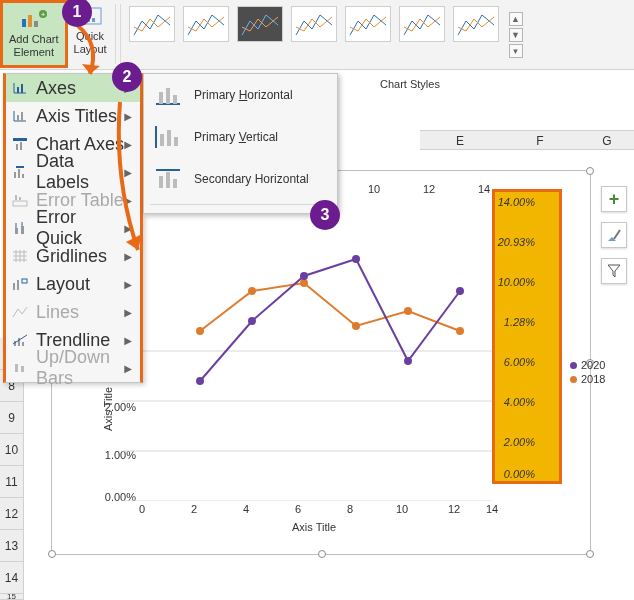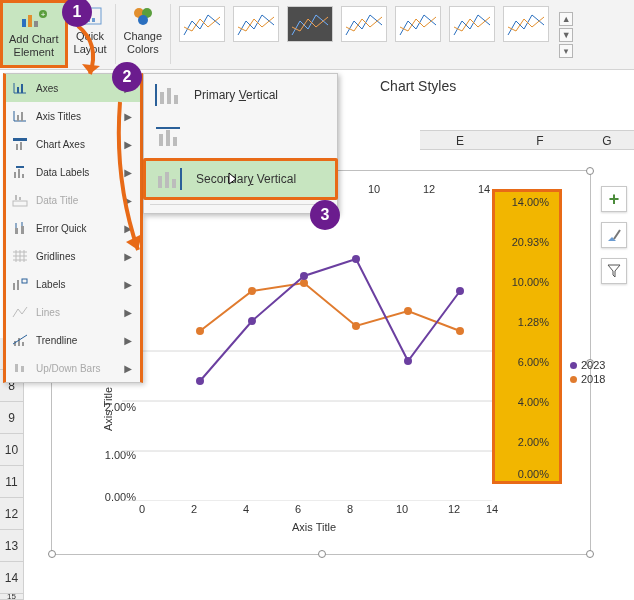--- a/index.html
+++ b/index.html
@@ -10,28 +10,28 @@
   .rb-btn { display: flex; flex-direction: column; align-items: center; justify-content: flex-start; padding: 4px 6px 0 6px; height: 68px; text-align: center; line-height: 1.15; cursor: default; }
   .rb-btn .ico { width: 32px; height: 24px; display: flex; align-items: center; justify-content: center; }
   .rb-btn .lbl { margin-top: 2px; font-size: 11px; }
   .rb-sep { width: 1px; height: 60px; background: #d9d9d9; margin: 4px 2px; }
   .add-chart { border: 3px solid #e86a17; background: #c7e5c0; }
   .chart-styles-strip { display: flex; gap: 8px; padding: 6px 6px 0 6px; }
   .mini-chart { width: 46px; height: 36px; border: 1px solid #cfcfcf; background: #fff; position: relative; }
   .mini-chart svg { width: 100%; height: 100%; }
   .chart-styles-scroll { display:flex; flex-direction:column; gap:2px; margin-left:2px; padding-top:6px;}
   .chart-styles-scroll div{ width:14px;height:14px;border:1px solid #b5b5b5; background:#f9f9f9; font-size:9px; line-height:12px; text-align:center; color:#666;}
-  .chart-styles-label { position:absolute; left:380px; top:78px; font-size:14px; z-index:2;}
+  .chart-styles-label { position:absolute; left:380px; top:78px; font-size:11px; z-index:2;}
 
   
   .menu1 { position: absolute; top: 73px; left: 3px; width: 140px; background: #f6f6f6; border: 1px solid #c6c6c6; box-shadow: 2px 2px 5px rgba(0,0,0,.2); z-index: 30; border-left:3px solid #e86a17; border-right:3px solid #e86a17;}
   .menu1-item { display: flex; align-items: center; height: 28px; padding: 0 8px 0 4px; }
   .menu1-item.hover { background: #c7e5c0; }
   .menu1-item .mi-ico { width: 20px; height: 18px; display:flex; align-items:center; justify-content:center; color:#2a6099; }
-  .menu1-item .mi-txt { flex: 1; padding-left: 6px; font-size: 10px; }
+  .menu1-item .mi-txt { flex: 1; padding-left: 6px; font-size: 18px; }
   .menu1-item.disabled { color: #a9a9a9; }
   .menu1-item .mi-arrow { font-size: 10px; color: #666; }
 
   .menu2 { position: absolute; top: 73px; left: 143px; width: 195px; background: #f6f6f6; border: 1px solid #c6c6c6; box-shadow: 2px 2px 5px rgba(0,0,0,.25); z-index: 31; padding-bottom:4px;}
   .menu2-item { display:flex; align-items:center; height:42px; padding:0 10px 0 6px;}
   .menu2-item .big-ico { width:34px; height:32px; border:1px solid transparent; display:flex; align-items:center; justify-content:center;}
   .menu2-item .m2-txt { padding-left:10px; font-size:12px;}
   .menu2-item.framed { border:3px solid #e86a17; background:#c7e5c0; margin:0 -1px; border-radius:2px;}
   .menu2 .divider { height:1px; background:#d6d6d6; margin:4px 6px;}
   .menu2 .more { padding:6px 10px 6px 50px; font-size:12px;}
@@ -47,21 +47,21 @@
 
   
   .chart-obj { position:absolute; left:51px; top:170px; width:540px; height:385px; border:1px solid #bfbfbf; background:#fff;}
   .handle { position:absolute; width:8px;height:8px; border:1px solid #8a8a8a; background:#fff; border-radius:50%;}
   .plot { position:absolute; left:70px; top:10px; width:370px; height:320px;}
   .axis-title-y { position:absolute; left:50px; top:260px; transform:rotate(-90deg); transform-origin:left top; font-size:11px;}
   .axis-title-x { position:absolute; left:240px; top:350px; font-size:11px;}
   .y-lbl { position:absolute; font-size:11px; text-align:right; width:46px;}
   .x-lbl { position:absolute; font-size:11px; text-align:center; width:24px;}
   .sec-box { position:absolute; left:440px; top:18px; width:70px; height:295px; background:#f2b600; border:3px solid #e86a17;}
-  .sec-lbl { position:absolute; right:10px; font-size:11px; }
+  .sec-lbl { position:absolute; right:24px; font-size:11px;font-style:italic; }
   .legend { position:absolute; left:518px; top:186px; font-size:11px;}
   .legend div{ display:flex; align-items:center; gap:4px; margin:2px 0;}
   .dot{ width:7px;height:7px;border-radius:50%;}
   .float-btn { position:absolute; width:26px; height:26px; border:1px solid #c8c8c8; background:#fff; display:flex; align-items:center; justify-content:center; box-shadow:0 1px 2px rgba(0,0,0,.15);}
   .watermark { position:absolute; right:10px; bottom:6px; font-size:11px; color:#999;}
   .spread-fill{position:absolute; left:24px; top:150px; right:0; bottom:0; background:#fff; z-index:1;}
 </style>
 </head>
 <body>
 
@@ -85,31 +85,20 @@
           <rect x="2" y="2" width="22" height="16" fill="none" stroke="#6b9bd1"></rect>
           <rect x="5" y="10" width="3" height="6" fill="#6b9bd1"></rect>
           <rect x="10" y="7" width="3" height="9" fill="#6b9bd1"></rect>
           <rect x="15" y="12" width="3" height="4" fill="#6b9bd1"></rect>
         </svg>
     </div>
     <div class="lbl" style="white-space:pre-line">Quick
 Layout</div>
   </div>
   <div class="rb-sep"></div>
-  <div class="rb-btn">
-    <div class="ico">
-      <svg width="26" height="22">
-          <circle cx="9" cy="8" r="5" fill="#e28f2e"></circle>
-          <circle cx="17" cy="8" r="5" fill="#5a9e3d"></circle>
-          <circle cx="13" cy="15" r="5" fill="#2a6fbf"></circle>
-        </svg>
-    </div>
-    <div class="lbl" style="white-space:pre-line">Change
-Colors</div>
-  </div>
   <div class="rb-sep"></div>
   <div class="chart-styles-strip">
     <div class="mini-chart"><svg>
           <polyline points="4,28 12,14 20,22 28,8 40,18" stroke="#2a6fbf" fill="none"></polyline>
           <polyline points="4,20 12,24 20,12 28,20 40,10" stroke="#e28f2e" fill="none"></polyline>
         </svg></div>
     <div class="mini-chart"><svg>
           <polyline points="4,28 12,14 20,22 28,8 40,18" stroke="#2a6fbf" fill="none"></polyline>
           <polyline points="4,20 12,24 20,12 28,20 40,10" stroke="#e28f2e" fill="none"></polyline>
         </svg></div>
@@ -227,21 +216,21 @@
     <div class="sec-lbl" style="top:124px">1.28%</div>
     <div class="sec-lbl" style="top:164px">6.00%</div>
     <div class="sec-lbl" style="top:204px">4.00%</div>
     <div class="sec-lbl" style="top:244px">2.00%</div>
     <div class="sec-lbl" style="top:276px">0.00%</div>
   </div>
 
   <div class="legend">
     <div>
         <span class="dot" style="background:#6b3fa0"></span>
-        <span>2023</span>
+        <span>2020</span>
       </div>
     <div>
         <span class="dot" style="background:#e07b2e"></span>
         <span>2018</span>
       </div>
   </div>
 </div>
 
 <div class="float-btn" style="left:601px; top:186px; z-index:4">
     <span style="color:#4a8b3a;font-size:18px;font-weight:bold">+</span>
@@ -307,21 +296,21 @@
       <span class="mi-arrow">▶</span>
     </div>
   <div class="menu1-item disabled">
       <span class="mi-ico">
         <svg width="16" height="14">
           <rect x="1" y="8" width="14" height="5" fill="none" stroke="#bcbcbc"></rect>
           <rect x="3" y="2" width="2" height="5" fill="#bcbcbc"></rect>
           <rect x="7" y="4" width="2" height="3" fill="#bcbcbc"></rect>
         </svg>
       </span>
-      <span class="mi-txt">Data Title</span>
+      <span class="mi-txt">Error Table</span>
       <span class="mi-arrow">▶</span>
     </div>
   <div class="menu1-item">
       <span class="mi-ico">
         <svg width="16" height="14">
           <rect x="3" y="7" width="3" height="6" fill="#999"></rect>
           <line x1="4" y1="2" x2="4" y2="7" stroke="#2a6099"></line>
           <rect x="9" y="5" width="3" height="8" fill="#999"></rect>
           <line x1="10" y1="1" x2="10" y2="5" stroke="#2a6099"></line>
         </svg>
@@ -339,21 +328,21 @@
       <span class="mi-arrow">▶</span>
     </div>
   <div class="menu1-item">
       <span class="mi-ico">
         <svg width="16" height="14">
           <rect x="1" y="6" width="2" height="7" fill="#999"></rect>
           <rect x="5" y="3" width="2" height="10" fill="#999"></rect>
           <rect x="10" y="2" width="5" height="4" fill="none" stroke="#2a6099"></rect>
         </svg>
       </span>
-      <span class="mi-txt">Labels</span>
+      <span class="mi-txt">Layout</span>
       <span class="mi-arrow">▶</span>
     </div>
   <div class="menu1-item disabled">
       <span class="mi-ico">
         <svg width="16" height="14">
           <polyline points="1,12 6,4 10,9 15,2" fill="none" stroke="#bcbcbc"></polyline>
         </svg>
       </span>
       <span class="mi-txt">Lines</span>
       <span class="mi-arrow">▶</span>
@@ -376,53 +365,52 @@
           <rect x="3" y="3" width="3" height="8" fill="#bcbcbc"></rect>
           <rect x="9" y="5" width="3" height="6" fill="#bcbcbc"></rect>
         </svg>
       </span>
       <span class="mi-txt">Up/Down Bars</span>
       <span class="mi-arrow">▶</span>
     </div>
 </div>
 
 <div class="menu2">
+  <div class="menu2-item">
+    <span class="big-ico">
+        <svg width="30" height="26">
+          <line x1="4" y1="22" x2="28" y2="22" stroke="#2a6099" stroke-width="2"></line>
+          <rect x="7" y="10" width="4" height="12" fill="#bcbcbc"></rect>
+          <rect x="14" y="6" width="4" height="16" fill="#bcbcbc"></rect>
+          <rect x="21" y="13" width="4" height="9" fill="#bcbcbc"></rect>
+        </svg>
+      </span>
+    <span class="m2-txt">Primary <span class="underline">H</span>orizontal</span>
+  </div>
   <div class="menu2-item">
     <span class="big-ico">
         <svg width="30" height="26">
           <line x1="4" y1="2" x2="4" y2="24" stroke="#2a6099" stroke-width="2"></line>
           <rect x="8" y="10" width="4" height="12" fill="#bcbcbc"></rect>
           <rect x="15" y="6" width="4" height="16" fill="#bcbcbc"></rect>
           <rect x="22" y="13" width="4" height="9" fill="#bcbcbc"></rect>
         </svg>
       </span>
     <span class="m2-txt">Primary <span class="underline">V</span>ertical</span>
   </div>
   <div class="menu2-item">
     <span class="big-ico">
         <svg width="30" height="26">
           <line x1="4" y1="4" x2="28" y2="4" stroke="#2a6099" stroke-width="2"></line>
           <rect x="7" y="10" width="4" height="12" fill="#bcbcbc"></rect>
           <rect x="14" y="6" width="4" height="16" fill="#bcbcbc"></rect>
           <rect x="21" y="13" width="4" height="9" fill="#bcbcbc"></rect>
         </svg>
       </span>
-  </div>
-  <div class="menu2-item framed">
-    <span class="big-ico">
-        <svg width="30" height="26">
-          <line x1="27" y1="2" x2="27" y2="24" stroke="#2a6099" stroke-width="2"></line>
-          <rect x="4" y="10" width="4" height="12" fill="#bcbcbc"></rect>
-          <rect x="11" y="6" width="4" height="16" fill="#bcbcbc"></rect>
-          <rect x="18" y="13" width="4" height="9" fill="#bcbcbc"></rect>
-        </svg>
-      </span>
-    <span class="m2-txt">Secon<span style="position:relative">d<svg width="12" height="16" style="position:absolute;left:-2px;top:0">
-            <path d="M1 1 L1 12 L8 7 Z" fill="#fff" stroke="#000" stroke-width="1"></path>
-          </svg></span>ar<span class="underline">y</span> Vertical</span>
+    <span class="m2-txt">Secondary Horizontal</span>
   </div>
   <div class="divider"></div>
 </div>
 
 <div class="badge" style="left:62px; top:-3px">1</div>
 <div class="badge" style="left:112px; top:62px">2</div>
 <div class="badge" style="left:310px; top:200px">3</div>
 
 <svg class="arrow-svg" style="left:70px;top:24px" width="50" height="60">
     <path d="M8 2 Q30 20 20 50" stroke="#e86a17" stroke-width="4" fill="none"></path>

